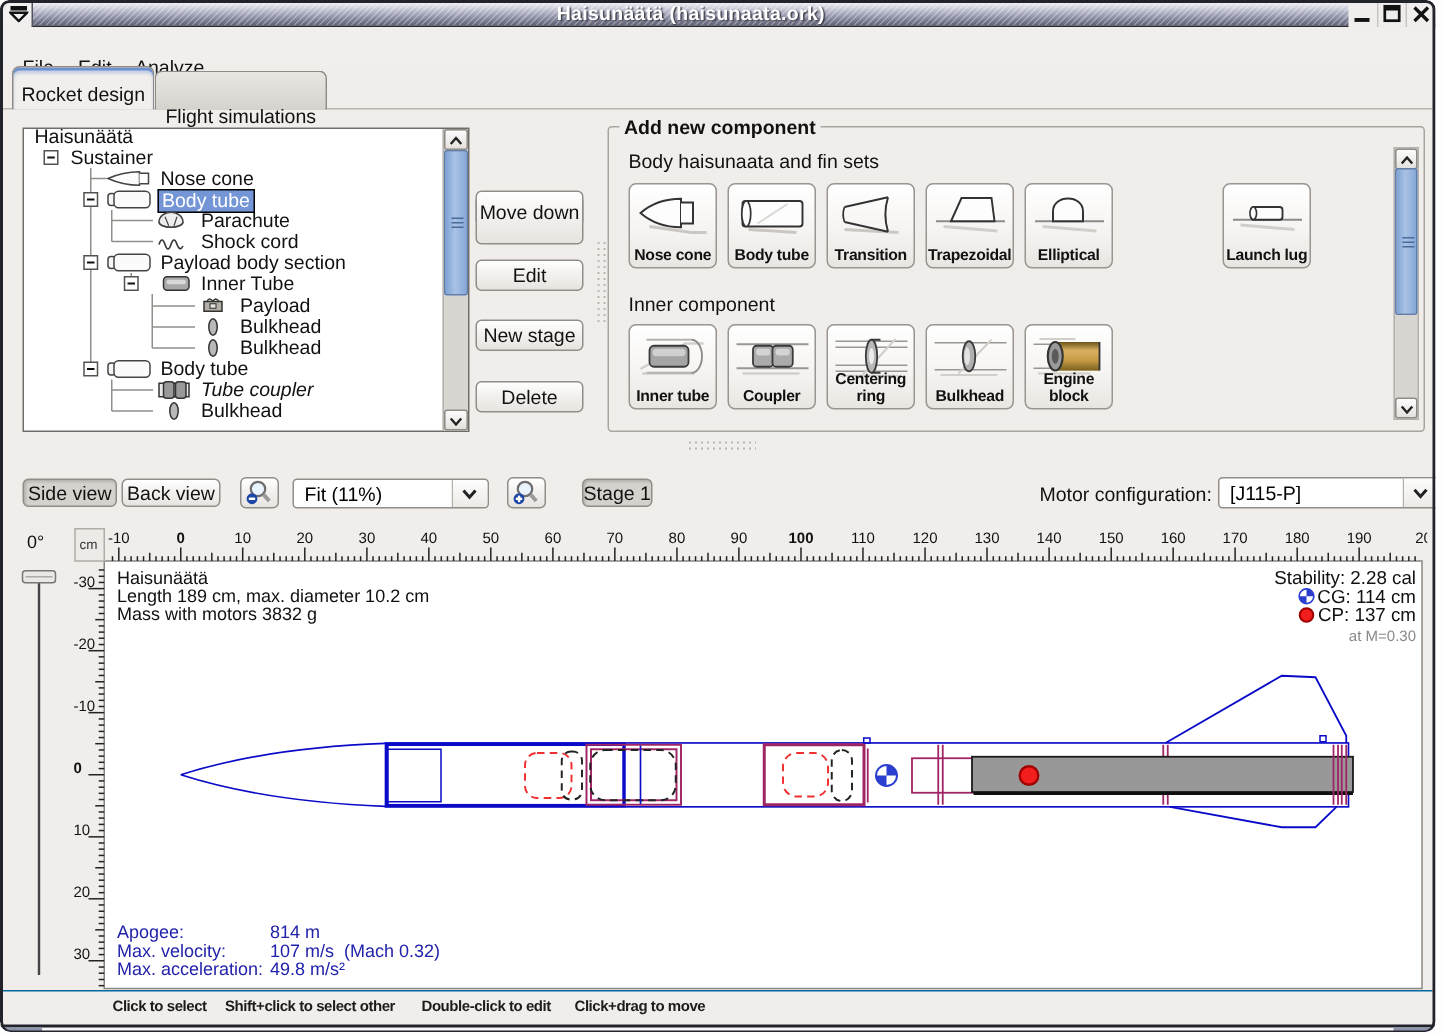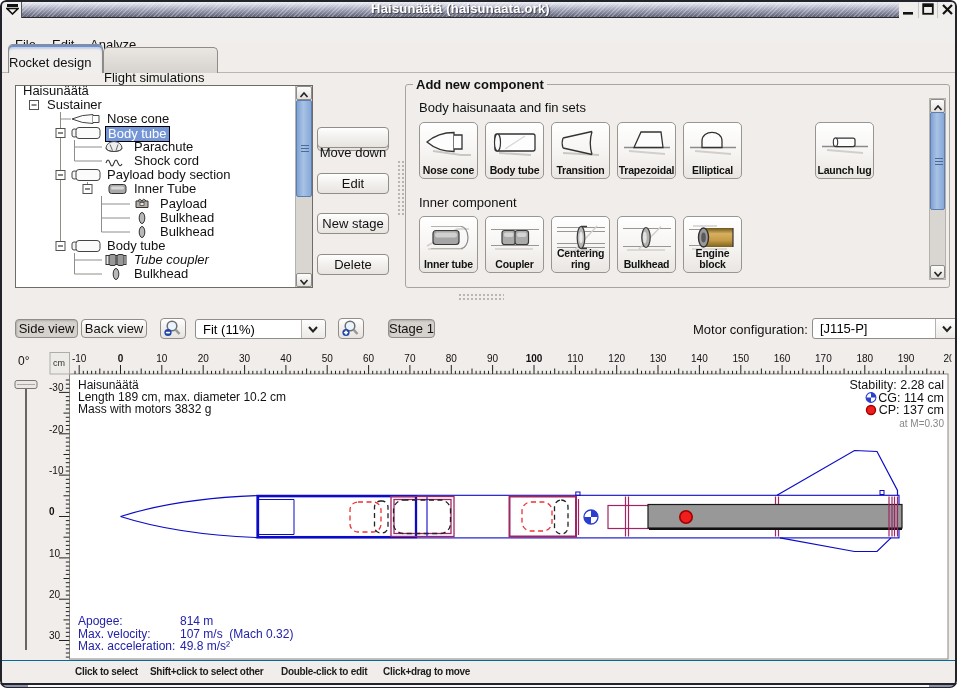--- a/index.html
+++ b/index.html
@@ -21,21 +21,21 @@
 #winbtns { position:absolute; right:1px; top:0; width:57px; height:18px; background:#f0eeec; display:flex; }
 #winbtns .wb { width:19px; height:18px; position:relative; border-left:1px solid #c8c6c2; }
 #winbtns .wb:first-child { border-left:none; }
 #winbtns svg { position:absolute; left:2px; top:1px; }
 
 #menubar { position:absolute; left:2px; top:19px; right:2px; height:24px; background:#f1efee; }
 .mitem { position:absolute; top:6px; font-size:13px; color:#111;margin-top:12px; }
 .mitem u { text-decoration:underline; text-underline-offset:2px; }
 
 #tabrow { position:absolute; left:2px; top:43px; right:2px; height:29px; }
-.tab { position:absolute; font-size:13px; color:#111; }
+.tab { position:absolute; font-size:13px; color:#111; text-align:center; }
 #tab1 { left:6px; top:1px; width:95px; height:29px; background:#f1efed;
   border:1px solid #8f8c88; border-bottom:none; border-radius:5px 5px 0 0; z-index:3;
   box-shadow: inset 0 2px 0 #6b90d2, inset 0 4px 2px rgba(120,150,210,0.38); padding-top:10px; }
 #tab2 { left:101px; top:4px; width:115px; height:26px; background:linear-gradient(#eae7e3,#d6d3ce);
   border:1px solid #8f8c88; border-bottom:none; border-radius:5px 5px 0 0; z-index:1; padding-top:22px; }
 #tabline { position:absolute; left:0; right:0; top:29px; height:1px; background:#b9b6b2; }
 
 .btn { position:absolute; background:linear-gradient(#ffffff,#f3f1ef 45%,#e7e4e0);
   border:1px solid #918e8a; border-radius:4px; font-size:13px; color:#111;
   text-align:center; font-family:"Liberation Sans",sans-serif; }
@@ -204,21 +204,21 @@
           <div class="grip" style="top:47px;"></div>
           <div class="grip" style="top:50px;"></div>
       </div>
       <div class="sbbtn" style="bottom:0;"><svg width="14" height="12">
             <path d="M3.5 4 L7 8 L10.5 4" fill="none" stroke="#222" stroke-width="1.6"></path>
           </svg></div>
     </div>
   </div>
 
   <div class="btn" style="left:317px; top:95px;  width:72px; height:21px; padding-top:2px;margin-top:35px;">Move up</div>
-  <div class="btn" style="left:317px; top:127px; width:72px; height:21px; padding-top:17px;">Move down</div>
+  <div class="btn" style="left:317px; top:127px; width:72px; height:36px; padding-top:6px;">Move down</div>
   <div class="btn" style="left:317px; top:173px; width:72px; height:21px; padding-top:2px;">Edit</div>
   <div class="btn" style="left:317px; top:213px; width:72px; height:21px; padding-top:2px;">New stage</div>
   <div class="btn" style="left:317px; top:254px; width:72px; height:21px; padding-top:2px;">Delete</div>
   <div class="dots" style="left:397px; top:160px; width:9px; height:56px;"></div>
 
   <div id="addnew">
     <div class="flegend">Add new component</div>
     <div class="seclabel" style="left:13px; top:15px;">Body haisunaata and fin sets</div>
     <div class="comp" style="left:13px; top:37px;">
         <svg width="52" height="32" viewBox="0 0 52 32">

